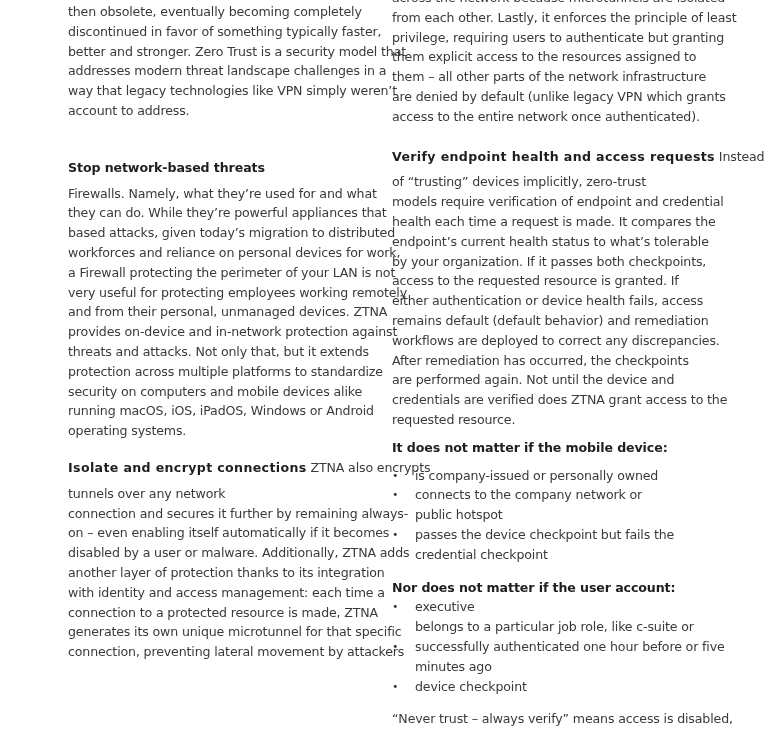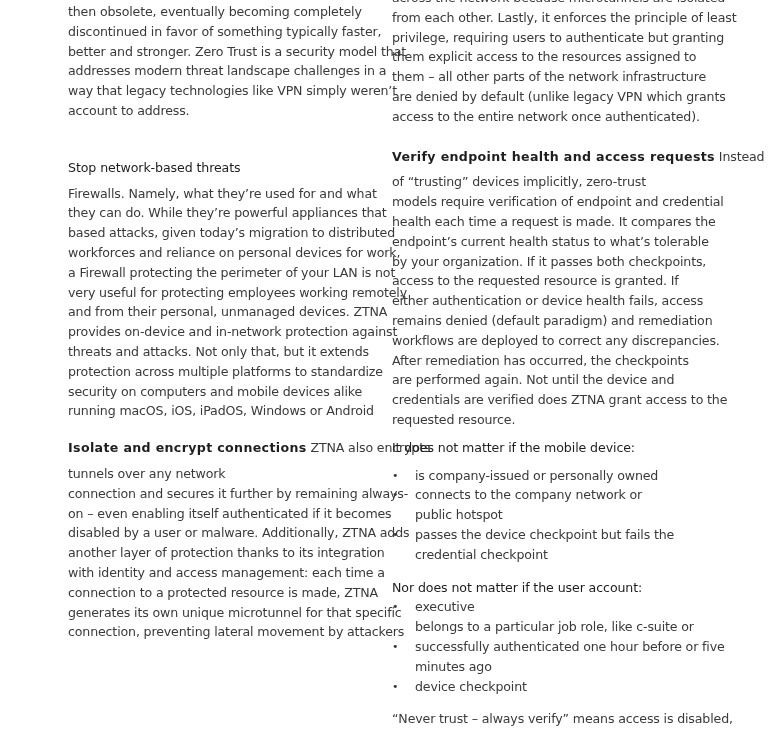--- a/index.html
+++ b/index.html
@@ -23,21 +23,21 @@
       line-height: 19.8px;
     }
     .col-left { left: 68px; width: 320px; top: 2px; }
     .col-right { left: 392px; width: 330px; top: -12px; }
     .line {
       display: block;
       white-space: nowrap;
       height: 19.8px;
     }
     .heading {
-      font-weight: normal;
+      font-weight: bold;
       color: #1e1e1e;
       letter-spacing: -0.1px;
     }
     .run-in {
       font-weight: bold;
       color: #1e1e1e;
       letter-spacing: 0.35px;
       text-align: right;
     }
     .gap-s { height: 5px; }
@@ -78,28 +78,29 @@
     <span class="line">based attacks, given today’s migration to distributed</span>
     <span class="line">workforces and reliance on personal devices for work,</span>
     <span class="line">a Firewall protecting the perimeter of your LAN is not</span>
     <span class="line">very useful for protecting employees working remotely</span>
     <span class="line">and from their personal, unmanaged devices. ZTNA</span>
     <span class="line">provides on-device and in-network protection against</span>
     <span class="line">threats and attacks. Not only that, but it extends</span>
     <span class="line">protection across multiple platforms to standardize</span>
     <span class="line">security on computers and mobile devices alike</span>
     <span class="line">running macOS, iOS, iPadOS, Windows or Android</span>
+    <span class="line">operating systems.</span>
   </div>
   <div class="spacer" style="height:17px"></div>
   <div>
     <span class="line"><span class="run-in">Isolate and encrypt connections</span><span> ZTNA also encrypts</span></span>
     <div class="spacer gap-h"></div>
     <span class="line">tunnels over any network</span>
     <span class="line">connection and secures it further by remaining always-</span>
-    <span class="line">on – even enabling itself authenticated if it becomes</span>
+    <span class="line">on – even enabling itself automatically if it becomes</span>
     <span class="line">disabled by a user or malware. Additionally, ZTNA adds</span>
     <span class="line">another layer of protection thanks to its integration</span>
     <span class="line">with identity and access management: each time a</span>
     <span class="line">connection to a protected resource is made, ZTNA</span>
     <span class="line">generates its own unique microtunnel for that specific</span>
     <span class="line">connection, preventing lateral movement by attackers</span>
   </div>
 </div>
 
 <div class="col col-right">
@@ -116,21 +117,21 @@
   <div>
     <span class="line"><span class="run-in">Verify endpoint health and access requests</span><span> Instead</span></span>
     <div class="spacer gap-h"></div>
     <span class="line">of “trusting” devices implicitly, zero-trust</span>
     <span class="line">models require verification of endpoint and credential</span>
     <span class="line">health each time a request is made. It compares the</span>
     <span class="line">endpoint’s current health status to what’s tolerable</span>
     <span class="line">by your organization. If it passes both checkpoints,</span>
     <span class="line">access to the requested resource is granted. If</span>
     <span class="line">either authentication or device health fails, access</span>
-    <span class="line">remains denied (default paradigm) and remediation</span>
+    <span class="line">remains default (default behavior) and remediation</span>
     <span class="line">workflows are deployed to correct any discrepancies.</span>
     <span class="line">After remediation has occurred, the checkpoints</span>
     <span class="line">are performed again. Not until the device and</span>
     <span class="line">credentials are verified does ZTNA grant access to the</span>
     <span class="line">requested resource.</span>
   </div>
   <div class="spacer gap-m"></div>
   <div>
     <span class="line heading">It does not matter if the mobile device:</span>
     <div class="spacer gap-m"></div>

